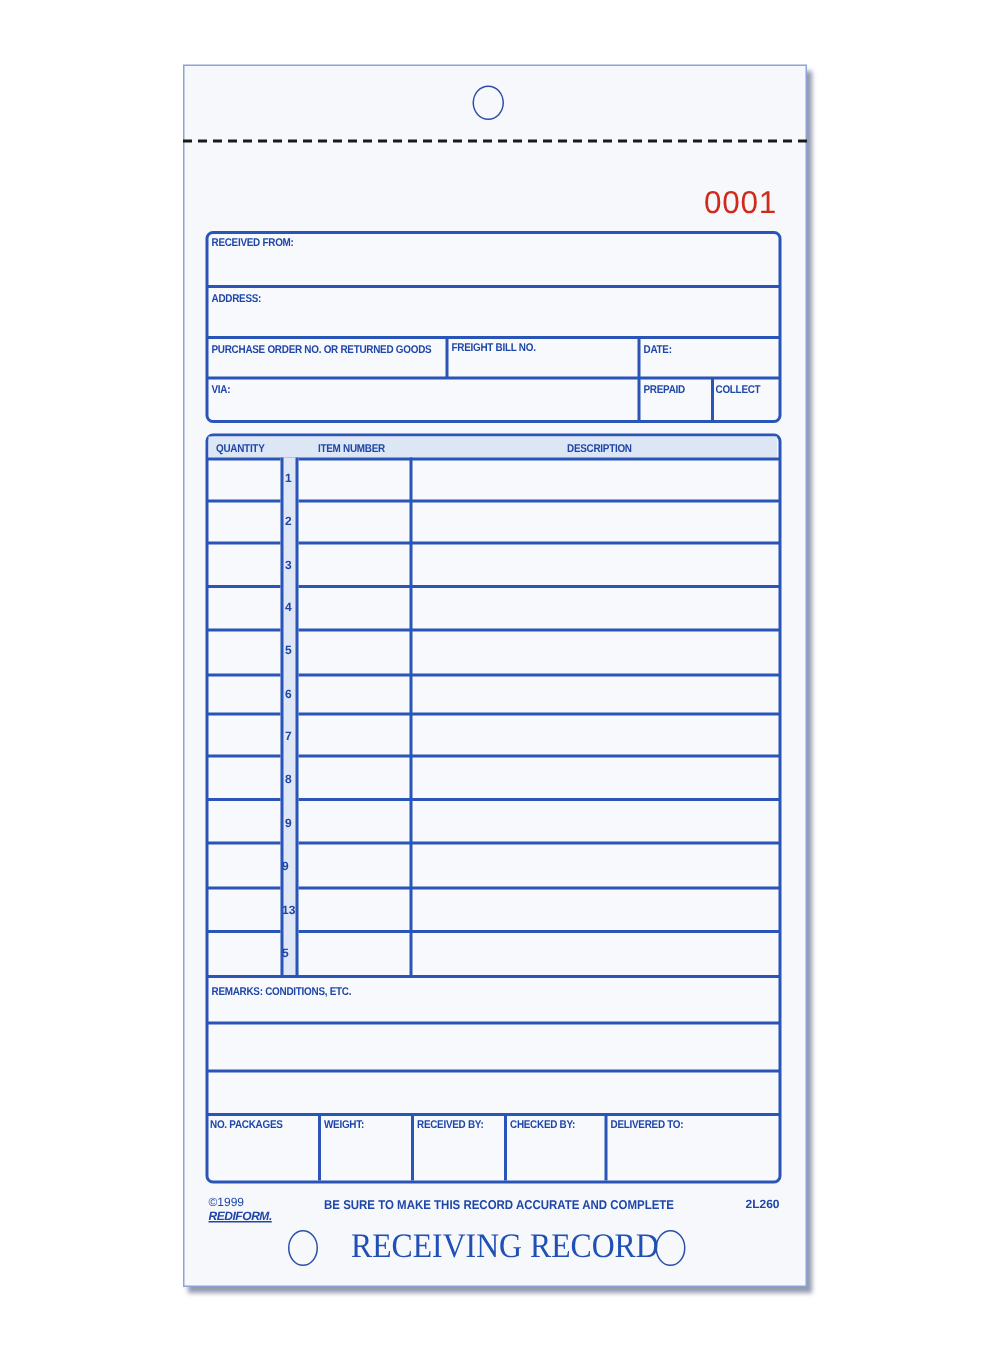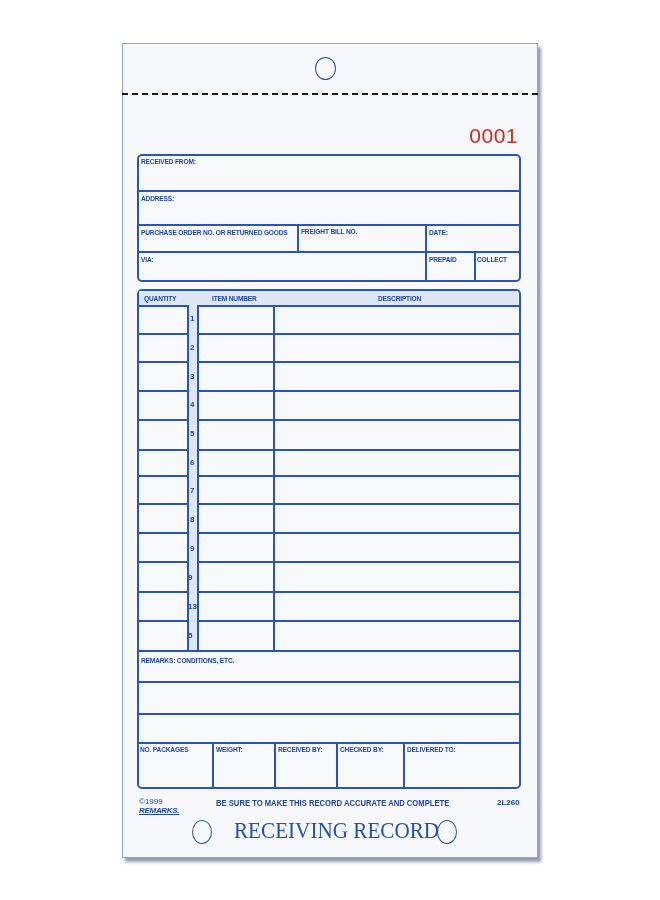--- a/index.html
+++ b/index.html
@@ -100,18 +100,18 @@
 <div class="vl" style="left:274px;top:743px;height:44px;"></div>
 <div class="vl" style="left:336px;top:743px;height:44px;"></div>
 <div class="vl" style="left:403px;top:743px;height:44px;"></div>
 <div class="lbl" style="left:140px;top:745px;">NO. PACKAGES</div>
 <div class="lbl" style="left:216px;top:745px;">WEIGHT:</div>
 <div class="lbl" style="left:278px;top:745px;">RECEIVED BY:</div>
 <div class="lbl" style="left:340px;top:745px;">CHECKED BY:</div>
 <div class="lbl" style="left:407px;top:745px;">DELIVERED TO:</div>
 
 <div class="foot" style="left:139px;top:797px;font-size:8px;font-weight:normal;">©1999</div>
-<div class="foot" style="left:139px;top:806px;font-size:8px;text-decoration:underline;letter-spacing:-0.3px;font-style:italic;">REMARKS.</div>
+<div class="foot" style="left:139px;top:806px;font-size:8px;text-decoration:underline;letter-spacing:-0.3px;font-style:italic;">REDIFORM.</div>
 <div class="foot" style="left:216px;top:798px;font-size:8.5px;transform:scaleX(0.9);transform-origin:left top;">BE SURE TO MAKE THIS RECORD ACCURATE AND COMPLETE</div>
 <div class="foot" style="left:497px;top:798px;font-size:8px;">2L260</div>
 <div class="hole" style="left:192px;top:820px;width:20px;height:24px;"></div>
 <div class="hole" style="left:437px;top:820px;width:20px;height:24px;"></div>
 <div class="title">RECEIVING RECORD</div>
 
 </body></html>

